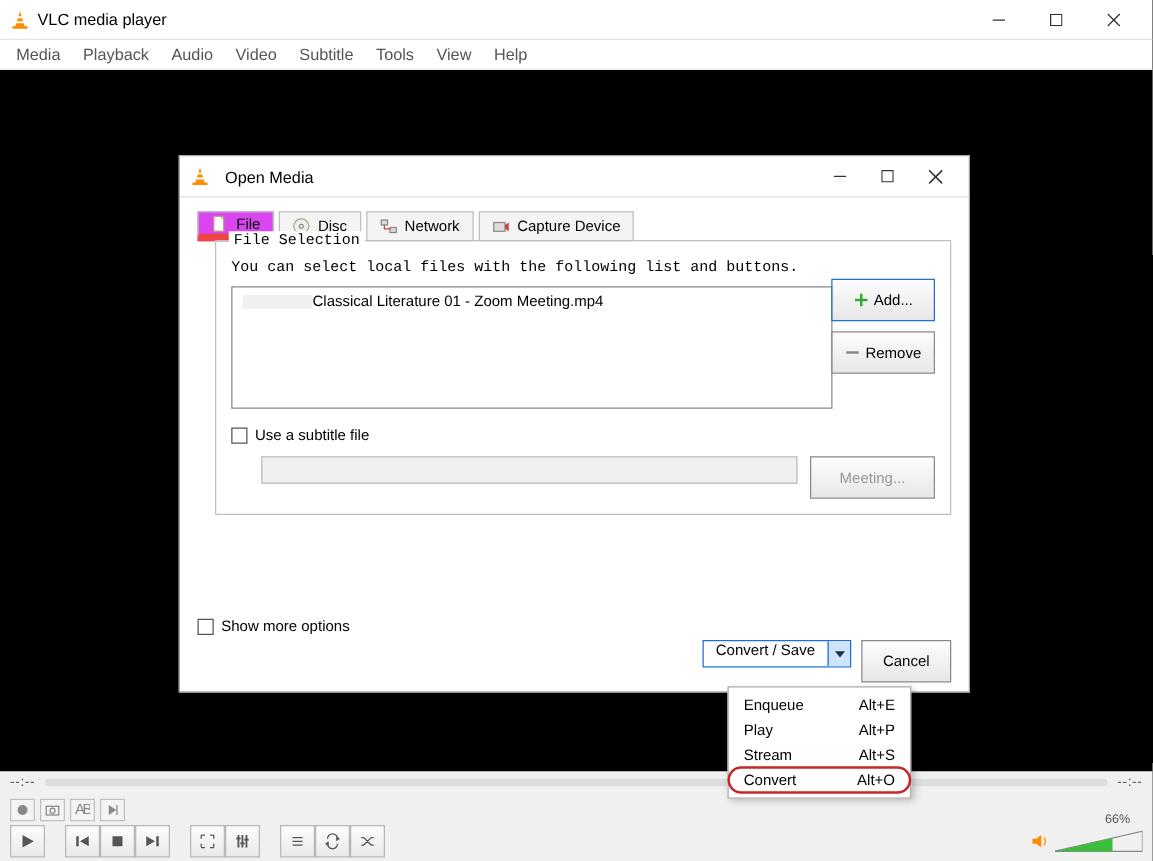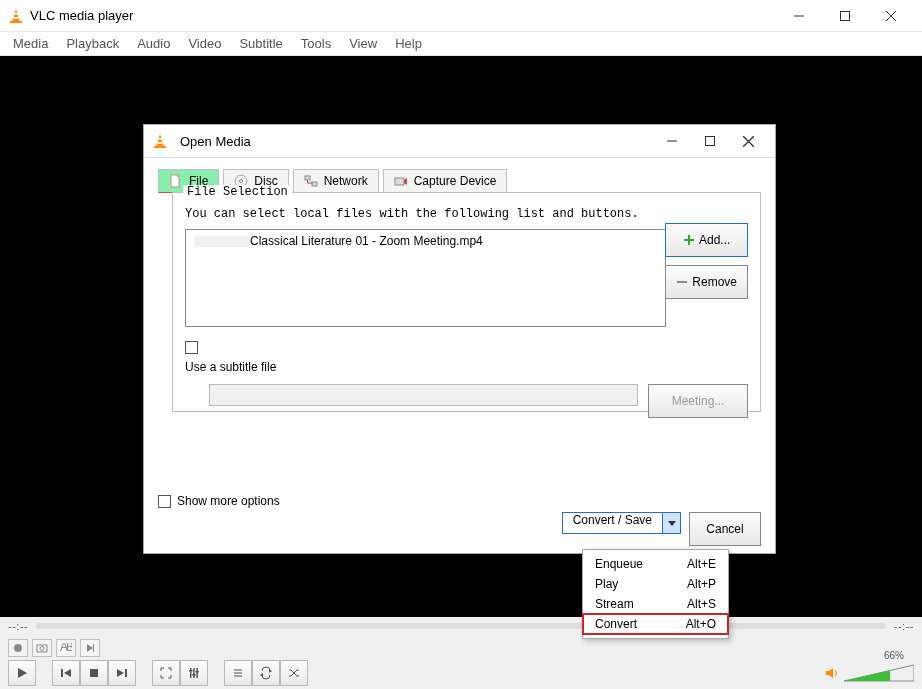--- a/index.html
+++ b/index.html
@@ -39,50 +39,50 @@
 
 
 .dialog { position: absolute; left: 143px; top: 124px; width: 633px; height: 430px; background: #fff; border: 1px solid #aaa; box-shadow: 2px 2px 8px rgba(0,0,0,.3); }
 .dlg-titlebar { height: 30px; display: flex; align-items: center; padding: 16px 8px; border-bottom: 1px solid #ddd; }
 .dlg-title { font-size: 13px; color: #000; flex: 1; margin-left: 6px; }
 .dlg-win-btn { width: 38px; height: 28px; display: flex; align-items: center; justify-content: center; color: #333; cursor: pointer; }
 
 .dlg-body { padding: 10px 14px 6px 14px; position: relative; height: calc(100% - 30px); }
 .tab-row { display: flex; gap: 4px; }
 .tab { height: 24px; display: flex; align-items: center; padding: 0 10px; border: 1px solid #c0c0c0; background: #f4f4f4; font-family: "Courier New", monospace; font-size: 12px; cursor: pointer; gap: 6px; position: relative; top: 1px; }
-.tab.active { background: #86efac; border-bottom: 1px solid #ef4444; }
+.tab.active { background: #d946ef; border-bottom: 6px solid #ef4444; }
 .tab-icon { width: 14px; height: 14px; }
 
 .group-box { border: 1px solid #c0c0c0; margin-top: 0; padding: 8px 12px 12px 12px; position: relative; margin-left: 14px; }
 .group-title { position: absolute; top: -8px; left: 10px; background: #fff; padding: 0 4px; font-family: "Courier New", monospace; font-size: 12px; }
 .hint { font-family: "Courier New", monospace; font-size: 12px; margin: 6px 0 8px 0; }
 .file-list { border: 1px solid #888; height: 98px; padding: 2px; background: #fff; }
 .file-item { padding: 2px 6px; font-size: 12px; }
 .file-item .redact { display:inline-block; width: 56px; height: 11px; background: #f0f0f0; vertical-align: middle; }
 .side-btns { position: absolute; right: 12px; top: 30px; display: flex; flex-direction: column; gap: 8px; }
 .dlg-btn { height: 34px; border: 1px solid #888; background: linear-gradient(#fdfdfd,#e7e7e7); font-family: "Courier New", monospace; font-size: 12px; padding: 0 10px; display: flex; align-items: center; justify-content: center; cursor: pointer; min-width: 68px; gap: 4px; }
 .dlg-btn.blue { border: 1px solid #1e6fd6; }
 .list-wrap { display: flex; gap: 12px; }
 
-.sub-row { display: flex; align-items: flex-start; gap: 6px; margin-top: 14px; font-family: "Courier New", monospace; font-size: 12px; flex-direction: column; }
+.sub-row { display: flex; align-items: flex-end; gap: 6px; margin-top: 14px; font-family: "Courier New", monospace; font-size: 12px; }
 .chk { width: 13px; height: 13px; border: 1px solid #555; background: #fff; }
 .sub-input { flex: 1; height: 22px; border: 1px solid #bbb; background: #f0f0f0; }
 .sub-row2 { display: flex; gap: 10px; margin: 10px 0 0 24px; }
 
 .opt-row { position: absolute; left: 14px; bottom: 48px; display: flex; align-items: center; gap: 6px; font-family: "Courier New", monospace; font-size: 12px; }
 
 .footer { position: absolute; right: 14px; bottom: 10px; display: flex; gap: 8px; }
 .convert-btn { border: 1px solid #1e6fd6; height: 22px; display: flex; align-items: flex-start; font-family: "Courier New", monospace; font-size: 12px; cursor: pointer; }
 .convert-btn .lbl { padding: 0 10px; }
 .convert-btn .arrow { width: 18px; height: 100%; display: flex; align-items: center; justify-content: center; background: #cfe4fb; border-left: 1px solid #1e6fd6; }
 
 
 .dd-menu { position: absolute; left: 582px; top: 549px; width: 147px; background: #fff; border: 1px solid #aaa; box-shadow: 2px 2px 6px rgba(0,0,0,.25); padding: 4px 0; z-index: 50; }
 .dd-item { display: flex; justify-content: space-between; padding: 3px 12px; font-size: 12px; cursor: pointer; }
-.dd-item.highlight { outline: 2px solid #c62828; outline-offset: -1px; }
+.dd-item.highlight { outline: 2px solid #c62828; outline-offset: -1px; border-radius: 10px; }
 </style>
 </head>
 <body>
 
 <div class="main-titlebar">
   <svg class="vlc-cone" viewBox="0 0 16 16">
       <polygon points="8,1 12,14 4,14" fill="#ff8c00"></polygon>
       <rect x="5.7" y="5" width="4.6" height="1.6" fill="#fff"></rect>
       <rect x="5" y="9" width="6" height="1.6" fill="#fff"></rect>
       <rect x="2" y="13" width="12" height="2" fill="#ff8c00"></rect>

